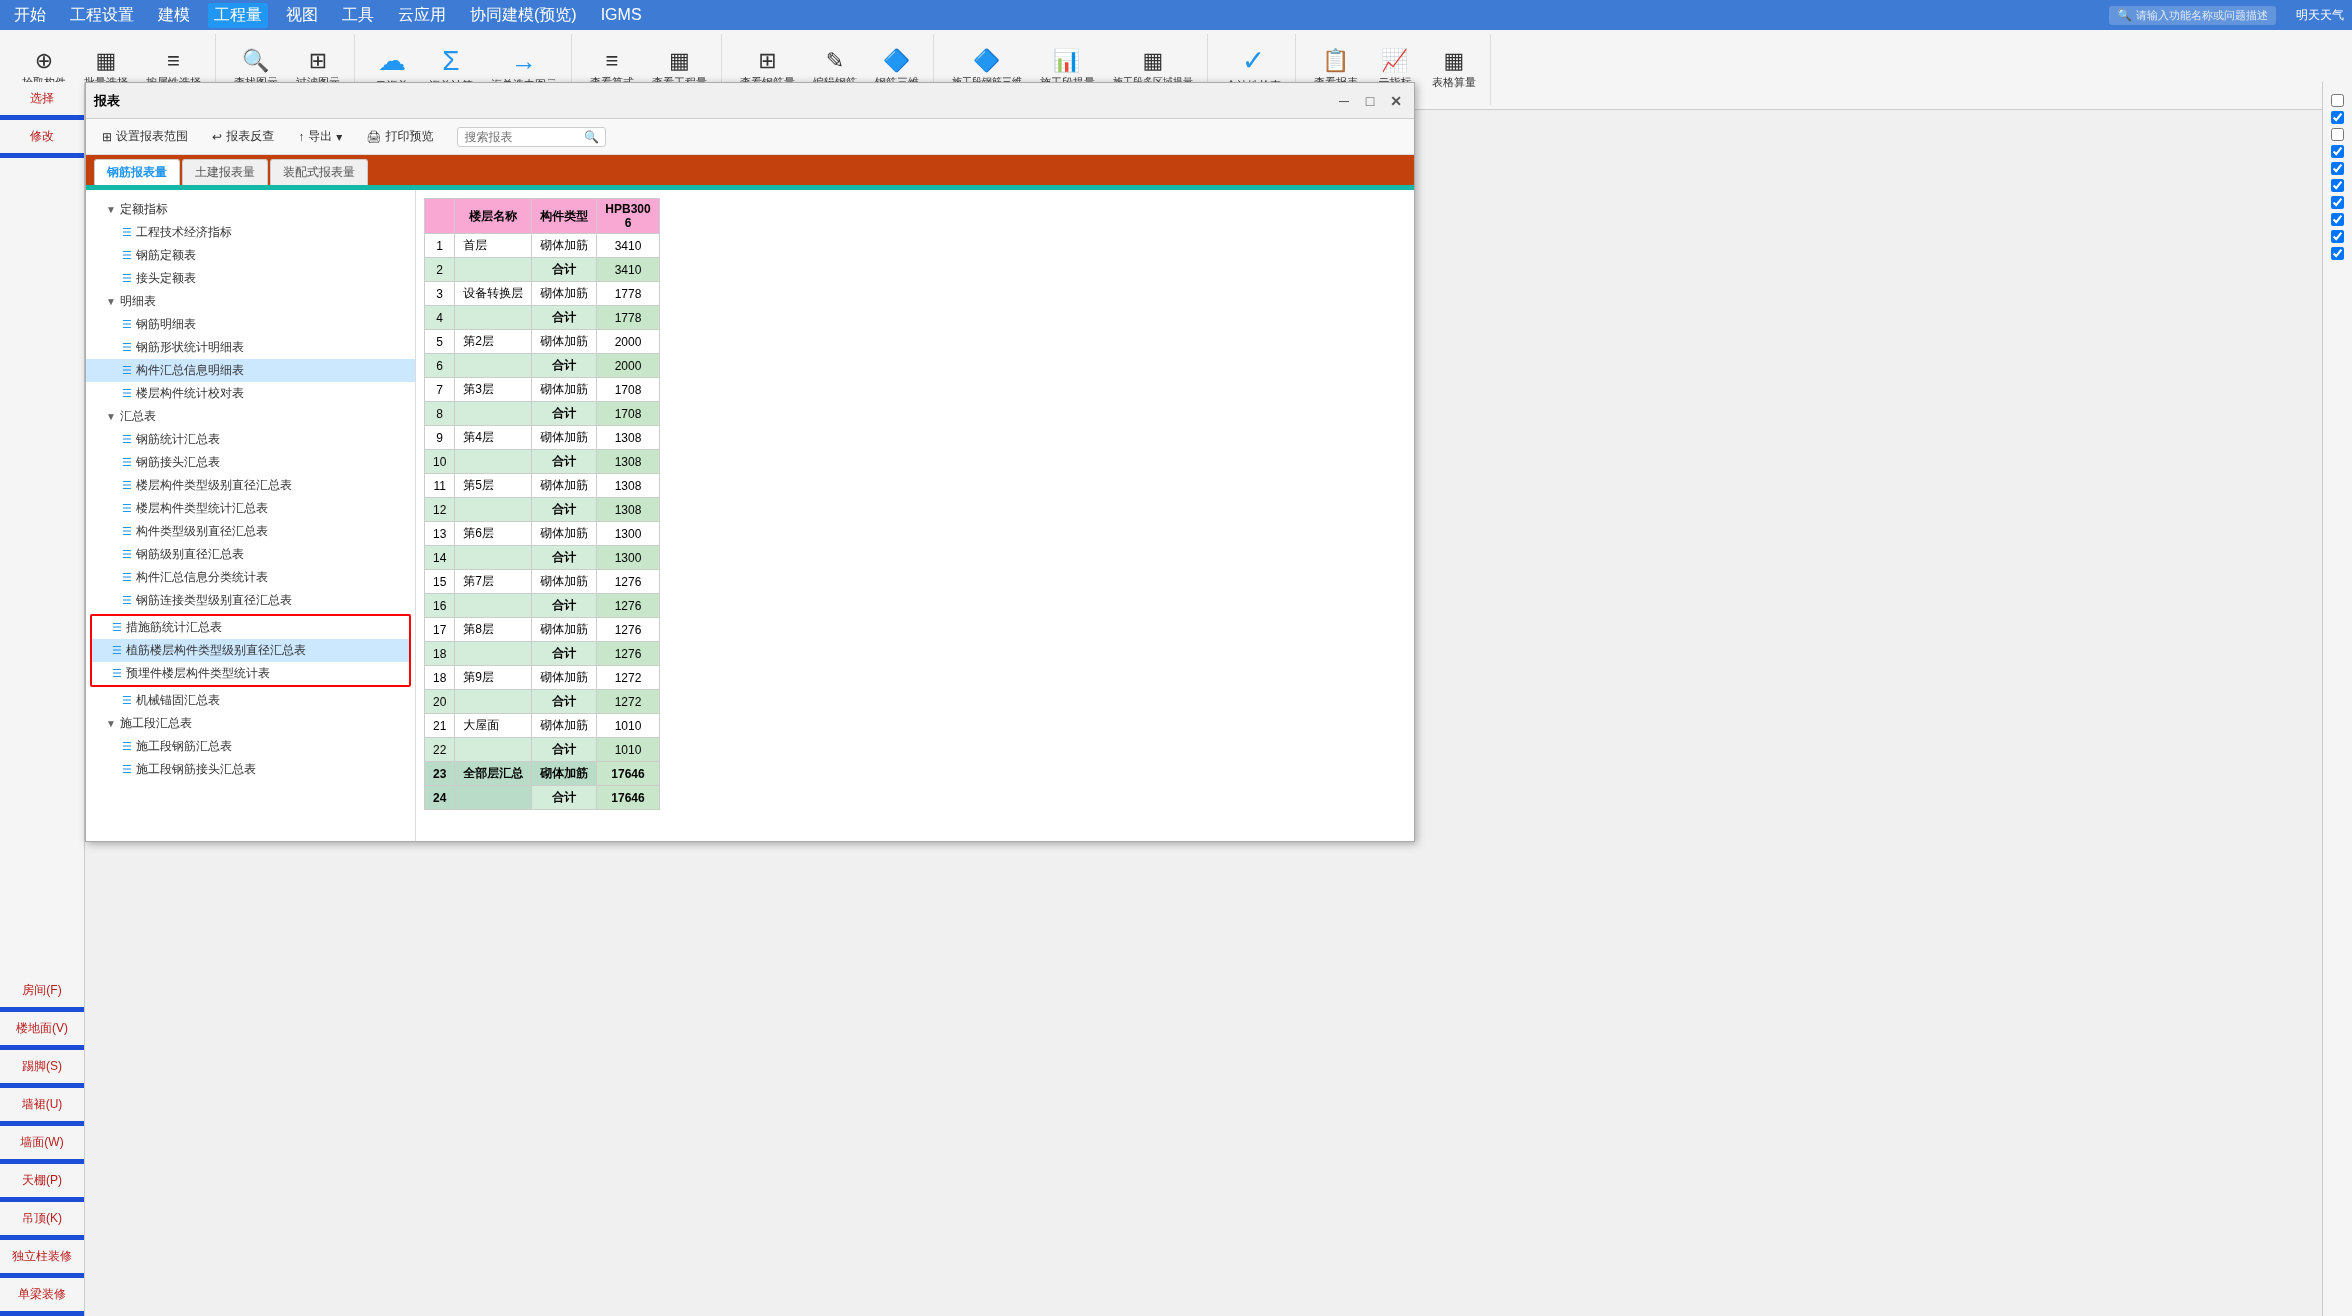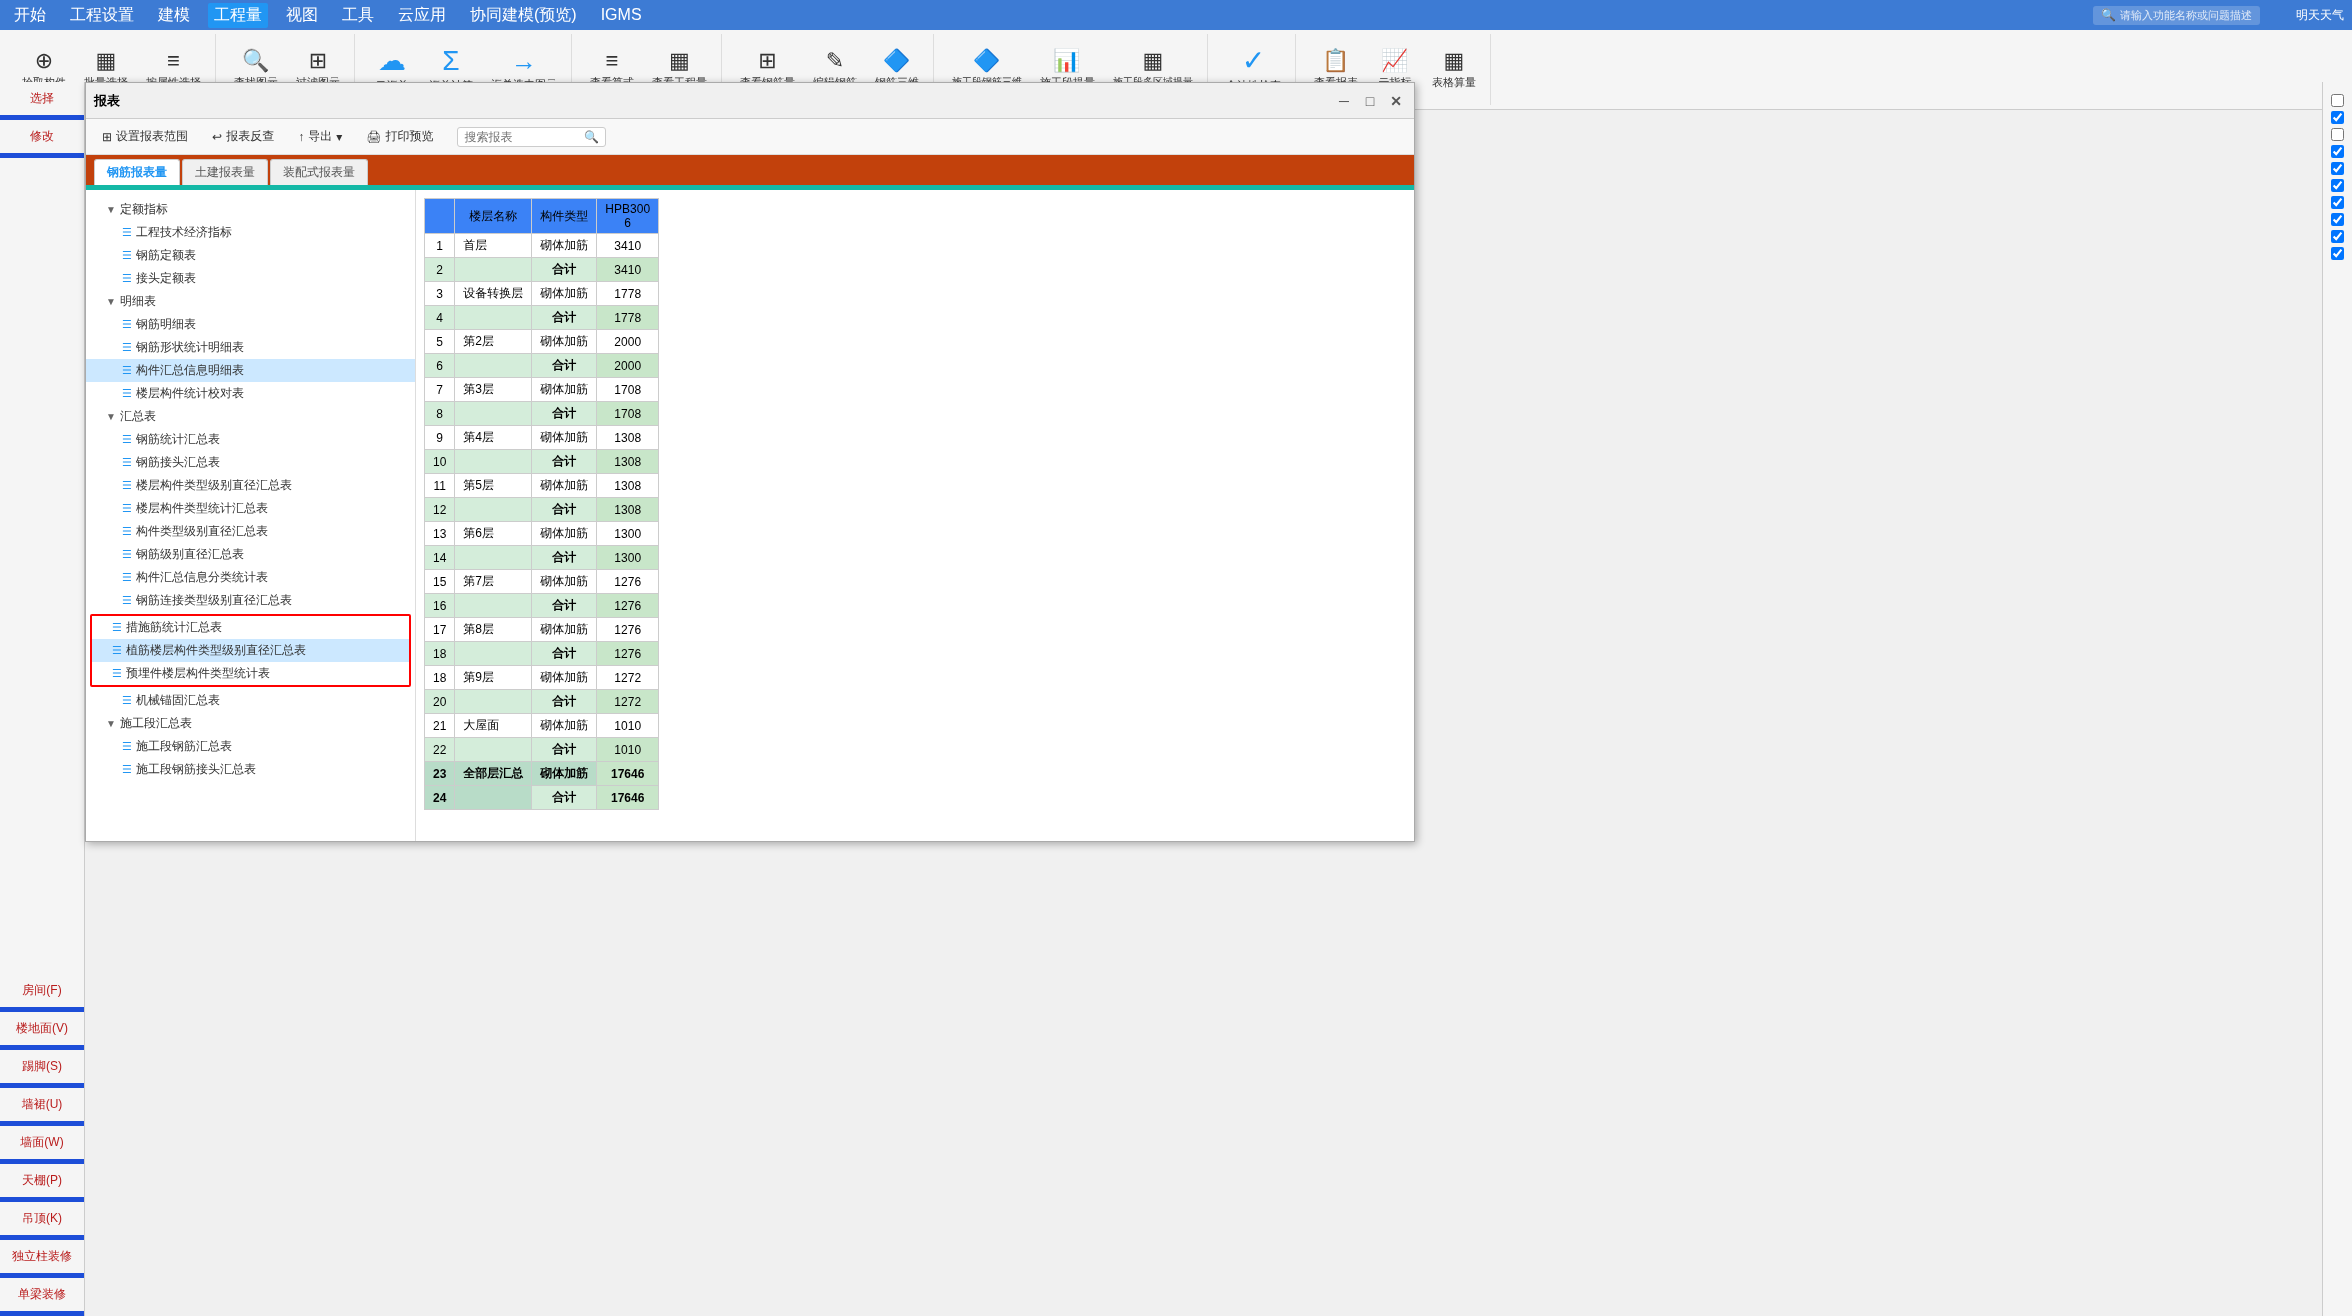--- a/index.html
+++ b/index.html
@@ -192,22 +192,22 @@
       border-collapse: collapse;
       font-size: 12px;
     }
     .data-table th, .data-table td {
       border: 1px solid #ccc;
       padding: 3px 8px;
       text-align: center;
       white-space: nowrap;
     }
     .data-table th {
-      background: #3b82f6;
-      font-weight: normal;
+      background: #f9a8d4;
+      font-weight: bold;
     }
     .data-table td.label-col {
       text-align: left;
     }
     .data-table tr.subtotal td {
       background: #d4edda;
     }
     .data-table tr.total-row td {
       background: #b8dcc8;
       font-weight: bold;
@@ -290,21 +290,21 @@
   <span class="app-topbar-item active">工程量</span>
   <span class="app-topbar-item">视图</span>
   <span class="app-topbar-item">工具</span>
   <span class="app-topbar-item">云应用</span>
   <span class="app-topbar-item">协同建模(预览)</span>
   <span class="app-topbar-item">IGMS</span>
   <div class="search-top">
     <span>🔍</span>
     <span style="font-size:11px; margin-left:4px; color:rgba(255,255,255,0.8);">请输入功能名称或问题描述</span>
   </div>
-  <span style="color:white; font-size:12px; margin-left:24px;">明天天气</span>
+  <span style="color:white; font-size:12px; margin-left:8px;">明天天气</span>
 </div>
 
 <div class="top-toolbar">
 
   <div class="toolbar-group">
     <div class="toolbar-btn">
       <span class="toolbar-icon">⊕</span>
       <span>拾取构件</span>
     </div>
     <div class="toolbar-btn">

